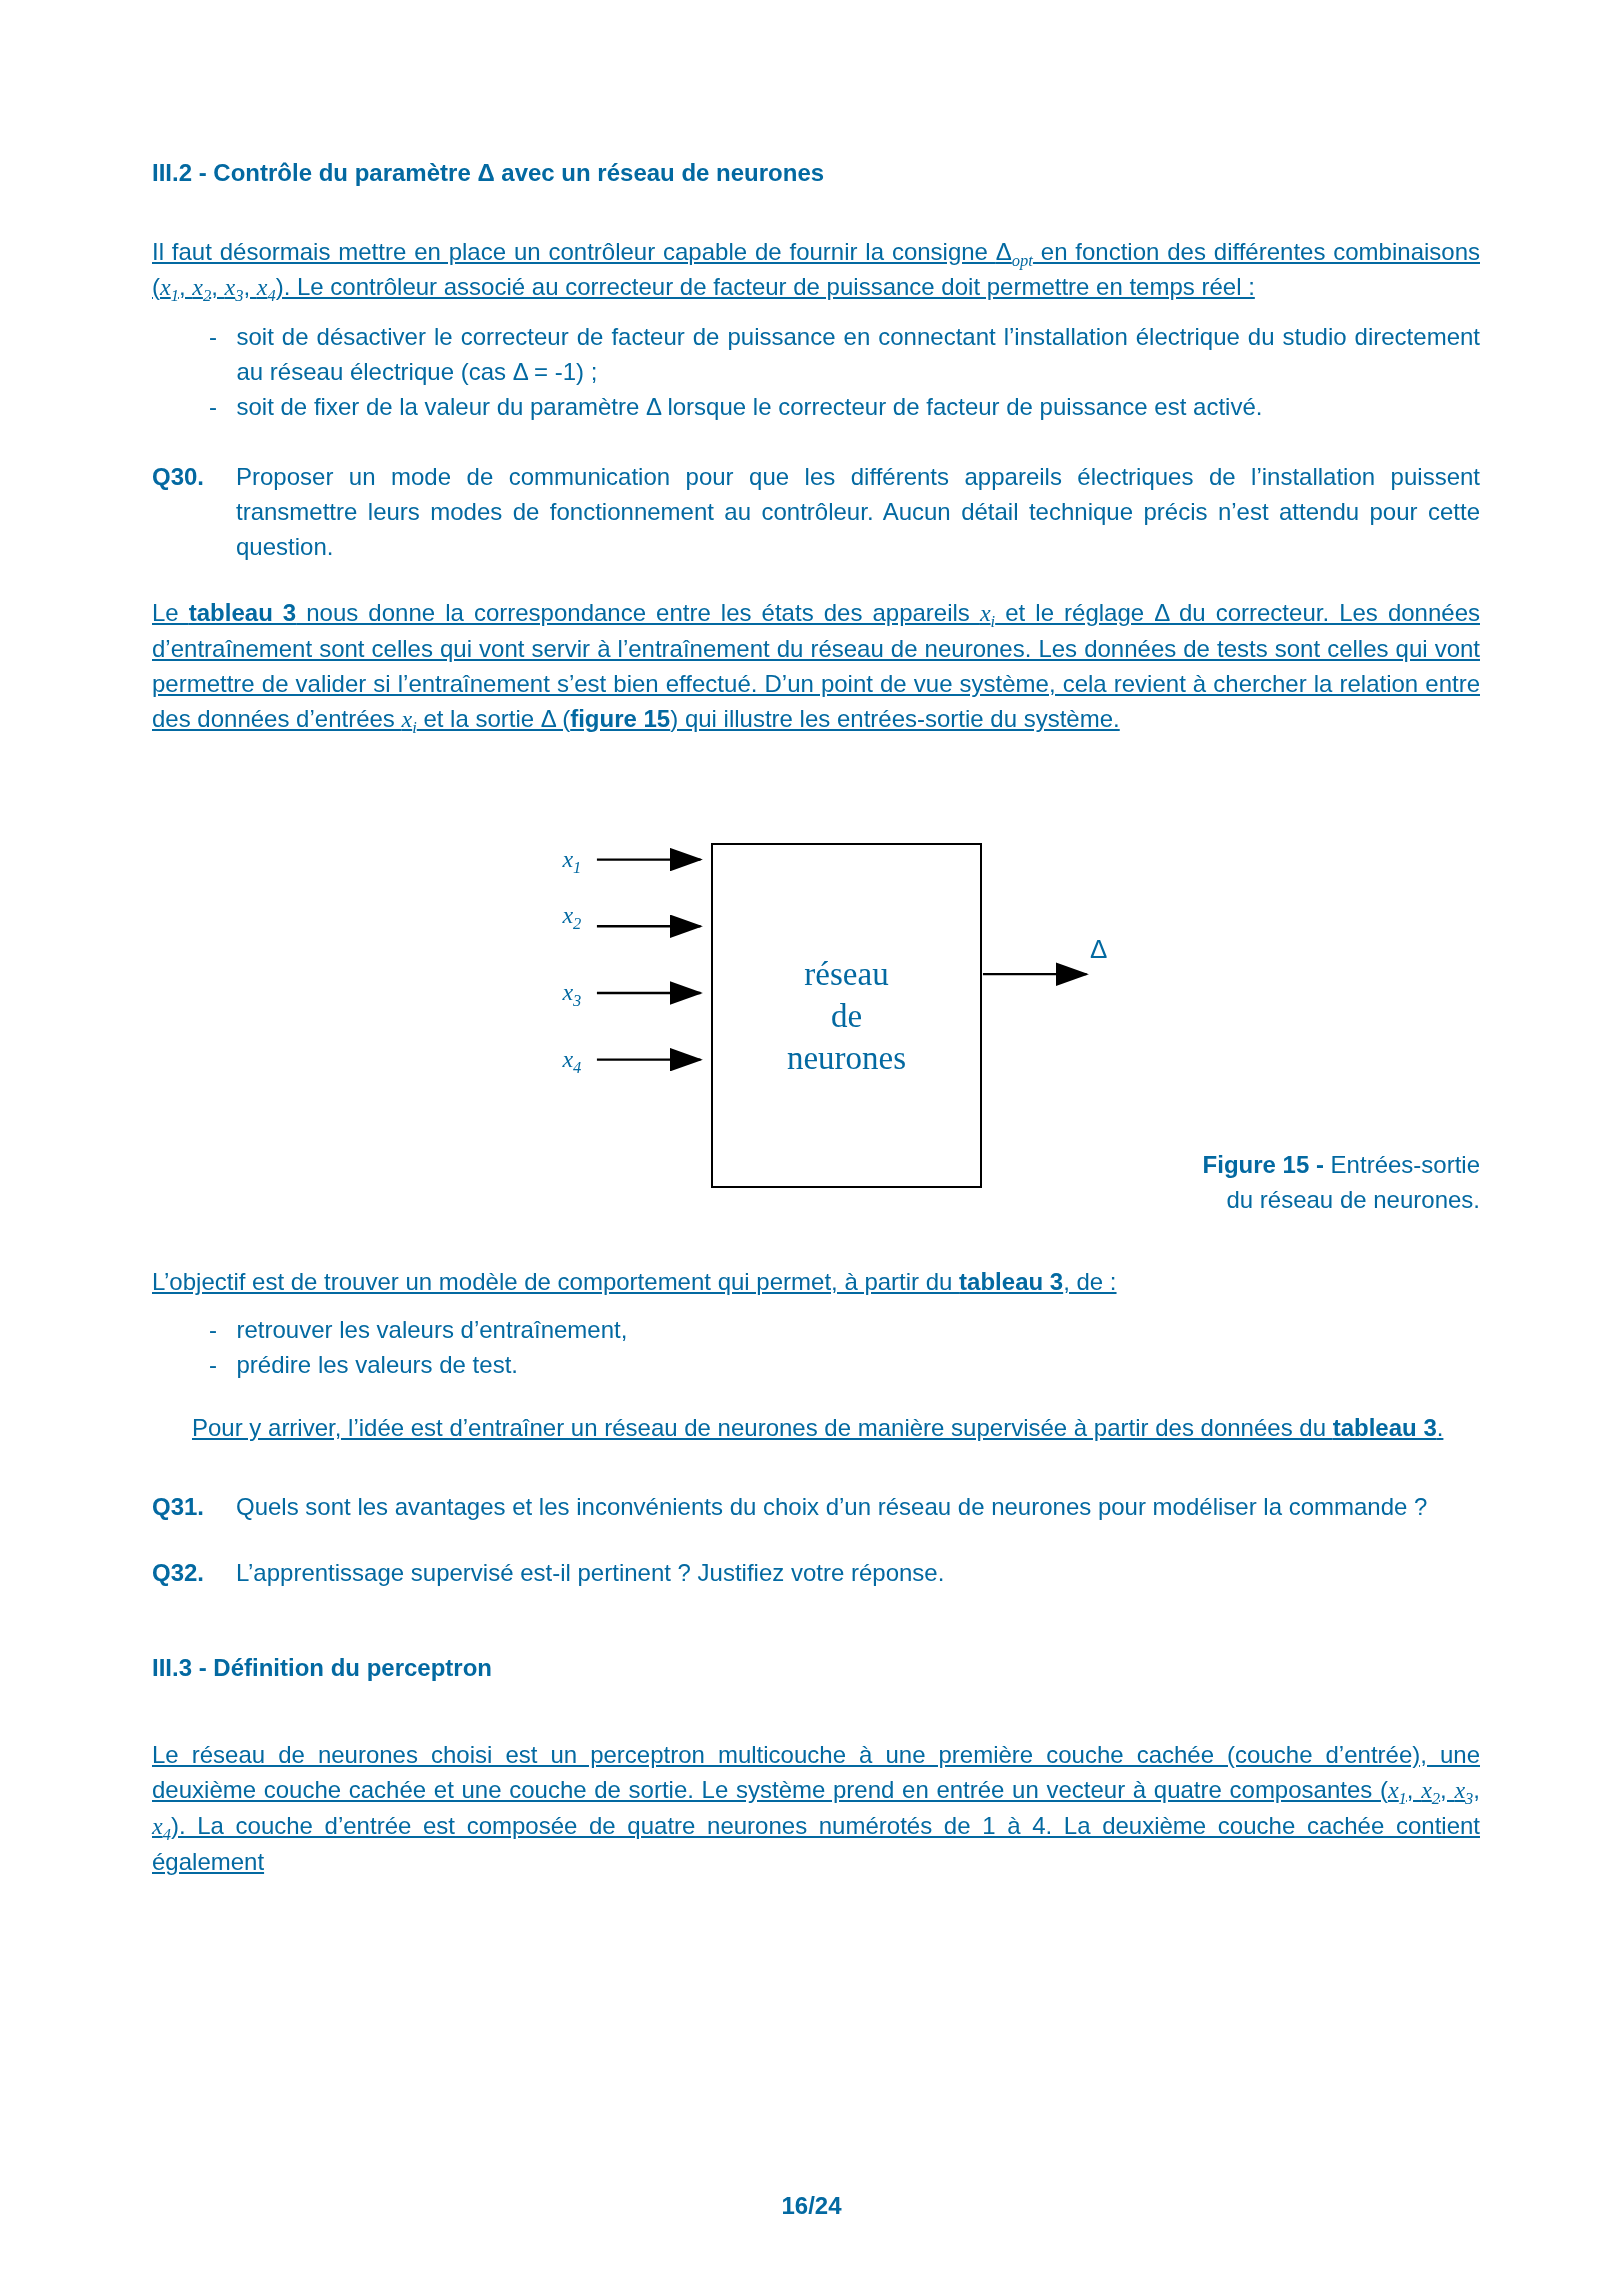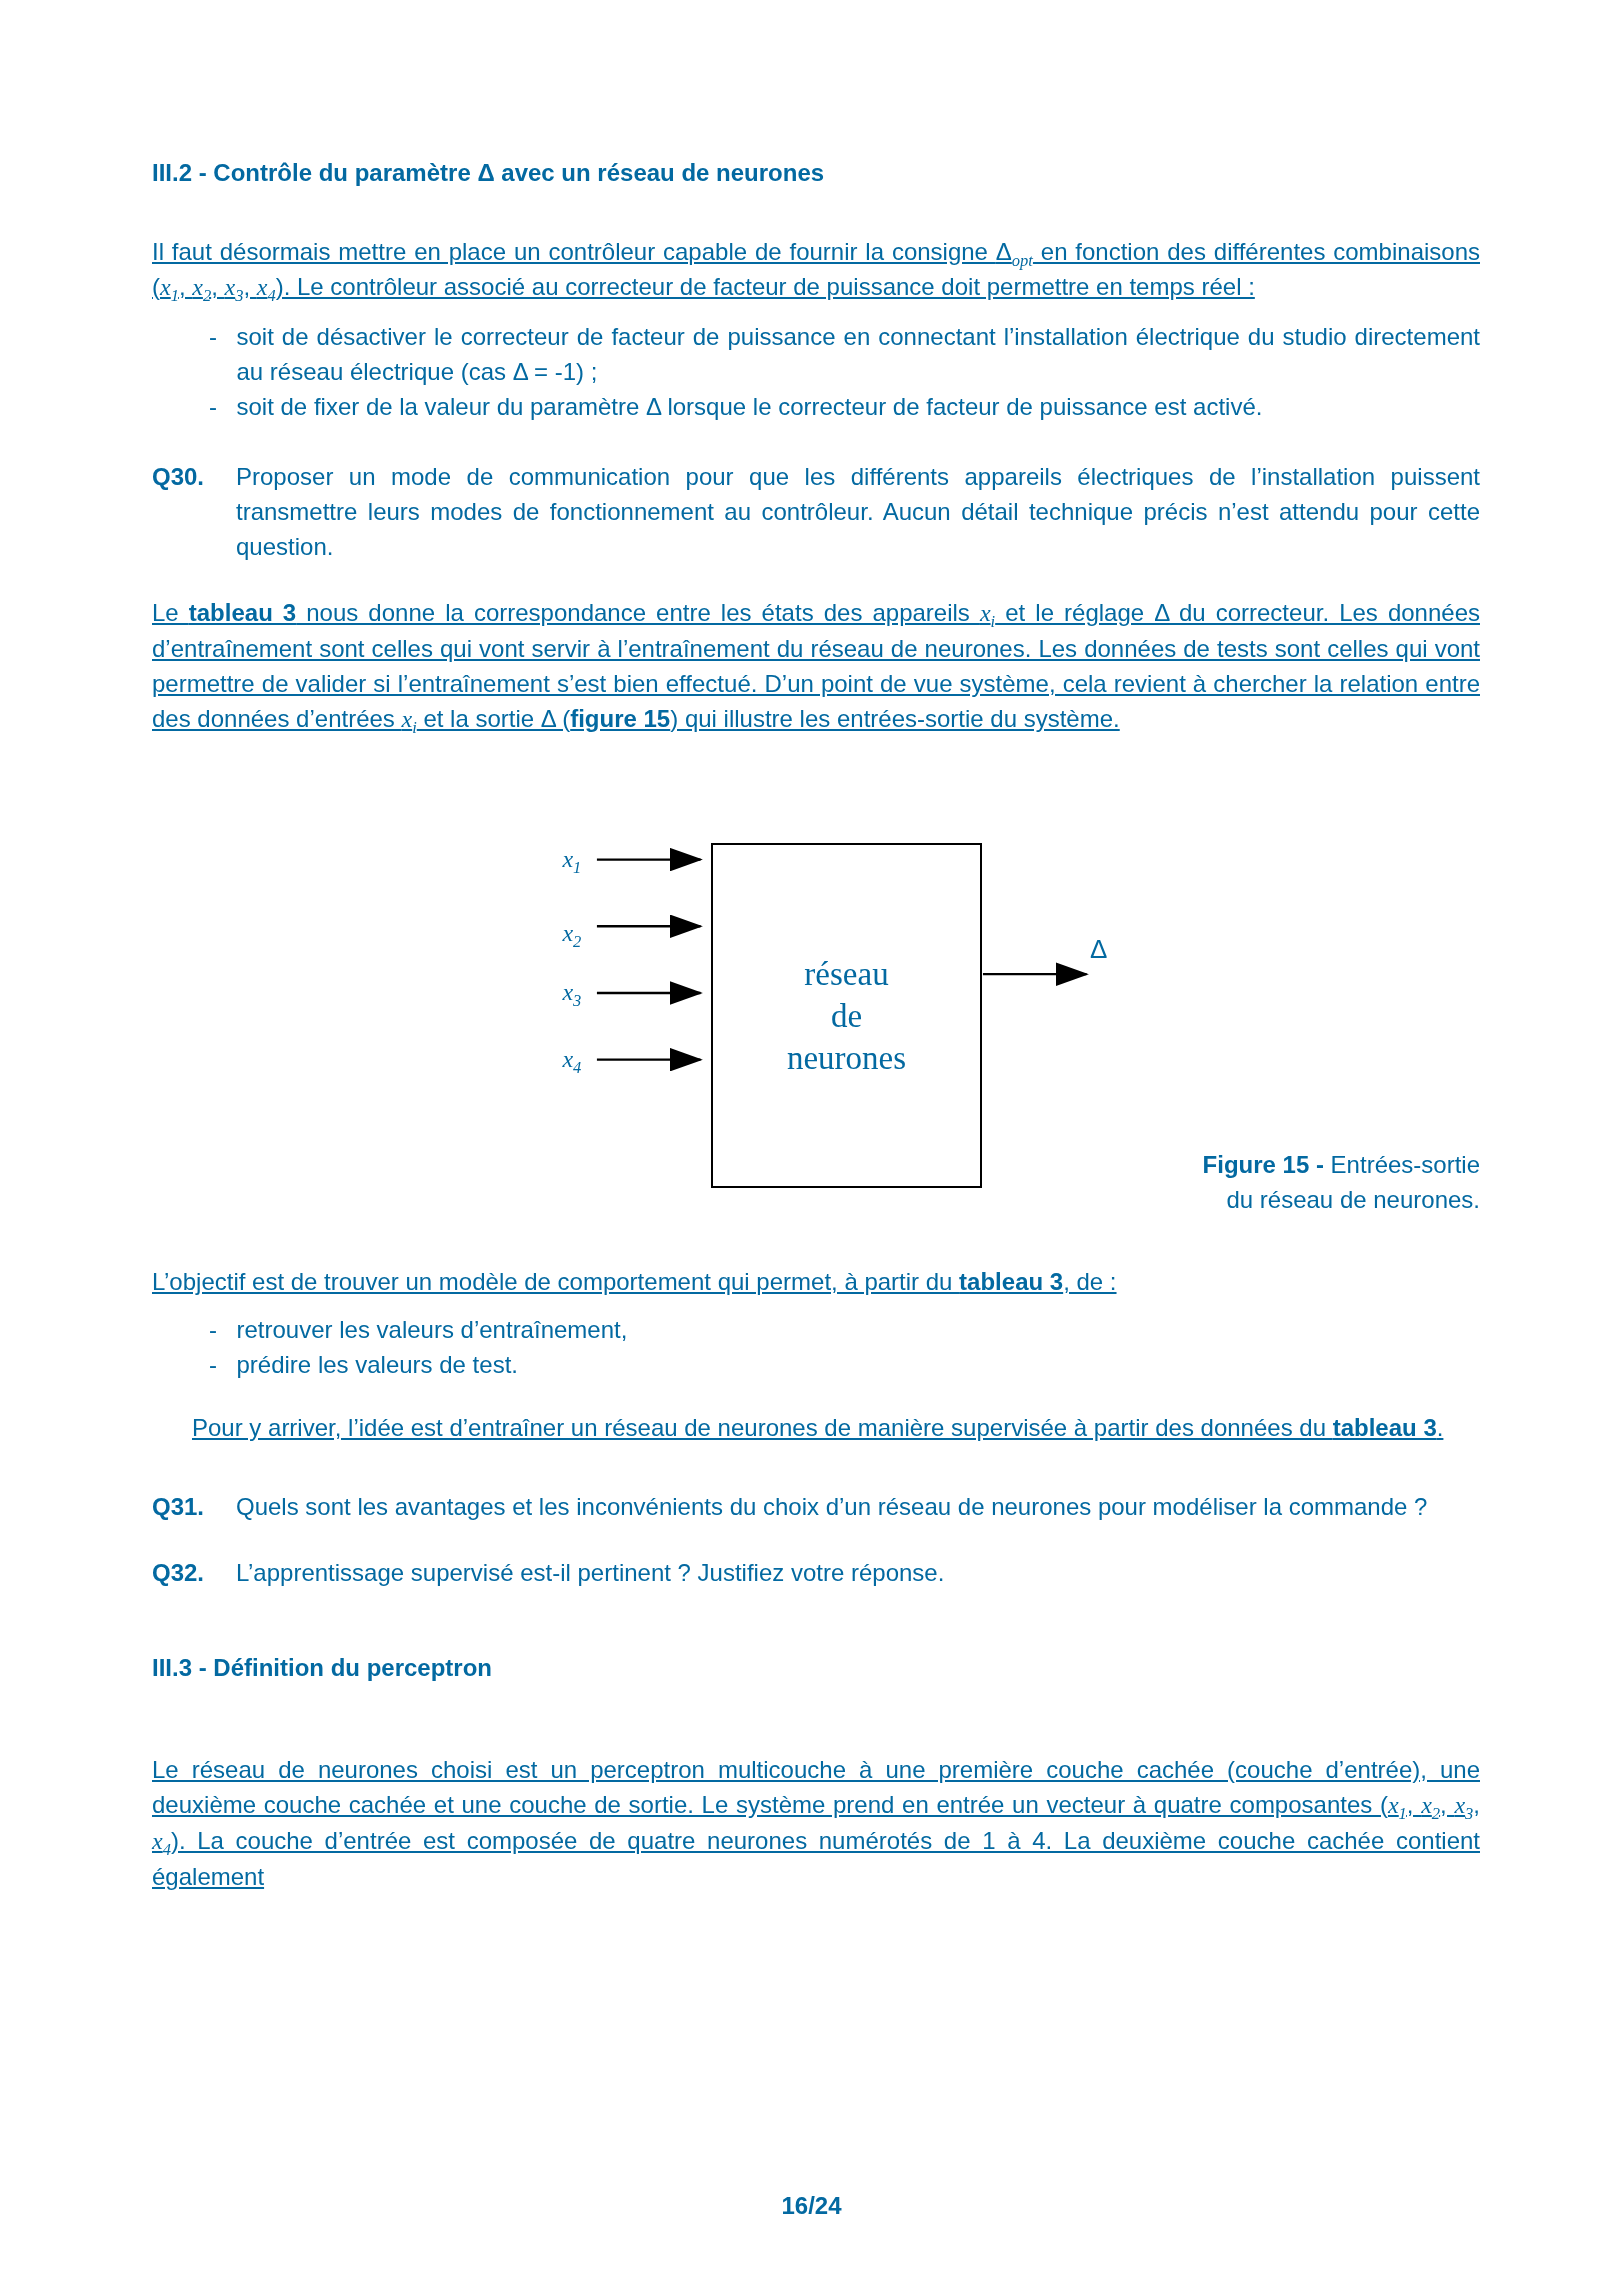--- a/index.html
+++ b/index.html
@@ -27,21 +27,21 @@
   .m { font-family: "Liberation Serif", serif; font-style: italic; }
   sub.msub {
     font-family: "Liberation Serif", serif;
     font-style: italic;
     font-size: 16.5px;
     line-height: 0;
     vertical-align: -5.5px;
   }
 
   .h { font-weight: bold; margin: 0 0 44px 0; }
-  #h-iii3 { margin-bottom: 67px; }
+  #h-iii3 { margin-bottom: 52px; }
 
   .para { margin: 0 0 31px 0; text-align: justify; text-decoration: underline; }
   #p-intro { margin-bottom: 14px; }
   #p-tableau { margin-bottom: 0; }
   #p-objectif { margin-bottom: 12.6px; }
   #p-pour { margin-bottom: 44px; margin-left: 40px; }
   #p-perceptron { margin-bottom: 0; text-align-last: justify; }
 
   .dash-list { list-style: none; margin: 0 0 35px 0; padding: 0; }
   .dash-list li { display: flex; }
@@ -80,21 +80,21 @@
   .fig-box span { display: block; }
   .fig-in {
     position: absolute;
     left: 20.4px;
     font-family: "Liberation Serif", serif;
     font-style: italic;
     font-size: 24px;
     line-height: 24px;
   }
   #fig-in-1 { top: 7.9px; }
-  #fig-in-2 { top: 82px; }
+  #fig-in-2 { top: 64px; }
   #fig-in-3 { top: 141px; }
   #fig-in-4 { top: 208px; }
   .fig-out {
     position: absolute;
     left: 548px;
     top: 97px;
     font-size: 26px;
     line-height: 26px;
   }
 

